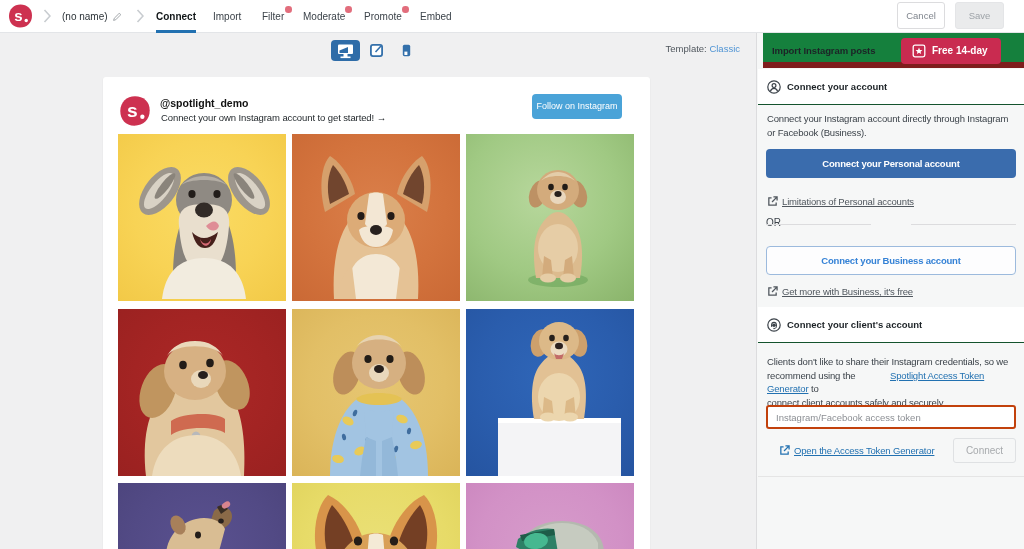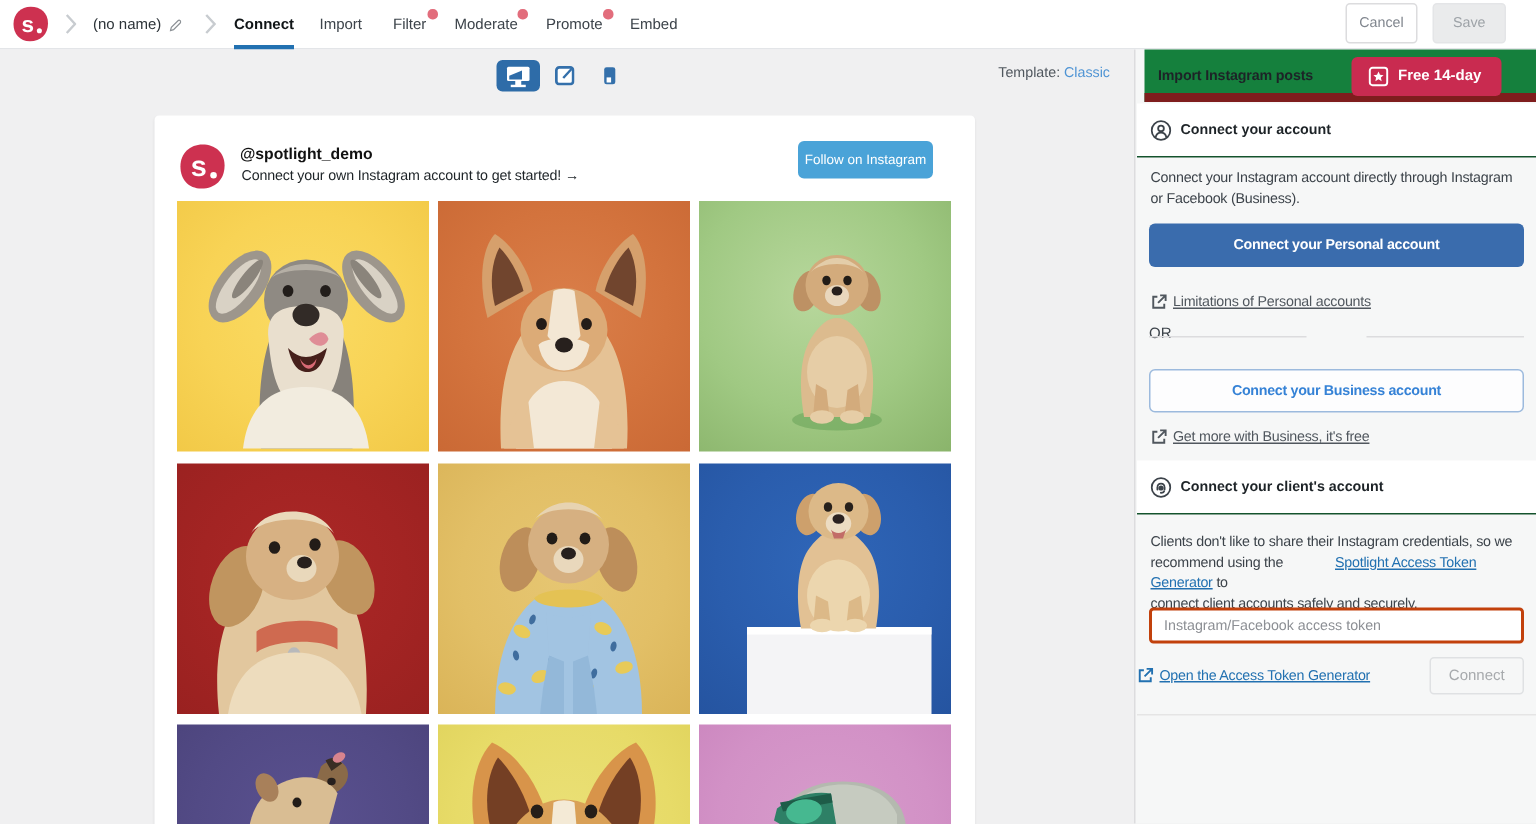--- a/index.html
+++ b/index.html
@@ -337,21 +337,21 @@
         <circle cx="7" cy="7.3" r="1.7" fill="#3c434a"></circle>
         <rect x="4" y="6.6" width="1.3" height="2.4" rx="0.65" fill="#3c434a"></rect>
         <rect x="8.7" y="6.6" width="1.3" height="2.4" rx="0.65" fill="#3c434a"></rect>
         <path d="M9.3 9 C9.1 10 8.2 10.5 7.2 10.5" fill="none" stroke="#3c434a" stroke-width="1"></path>
         <circle cx="7" cy="10.5" r="0.7" fill="#3c434a"></circle>
       </svg>
     <span class="sh-title">Connect your client's account</span>
   </div>
   <div class="para" style="left:10px;top:322px;width:260px">Clients don't like to share their Instagram credentials, so we<br>recommend using the <span class="bluelink">Spotlight Access Token Generator</span> to<br>connect client accounts safely and securely.</div>
   <div id="tokinput">Instagram/Facebook access token</div>
-  <div class="linkrow" style="left:1px;top:412px;color:#2271b1">
+  <div class="linkrow" style="left:22px;top:412px;color:#2271b1">
     <svg style="position:absolute;left:0;top:0" width="11" height="11" viewBox="0 0 12 12">
         <path d="M5 2 H2 V10 H10 V7" fill="none" stroke="#2271b1" stroke-width="1.4"></path>
         <path d="M7 1 H11 V5 M11 1 L5.5 6.5" fill="none" stroke="#2271b1" stroke-width="1.4"></path>
       </svg>
     <u style="margin-left:15px">Open the Access Token Generator</u>
   </div>
   <div id="btn-connect">Connect</div>
   <div class="abs" style="left:1px;top:443px;width:267px;height:1px;background:#e5e5e5"></div>
 </div>
 

